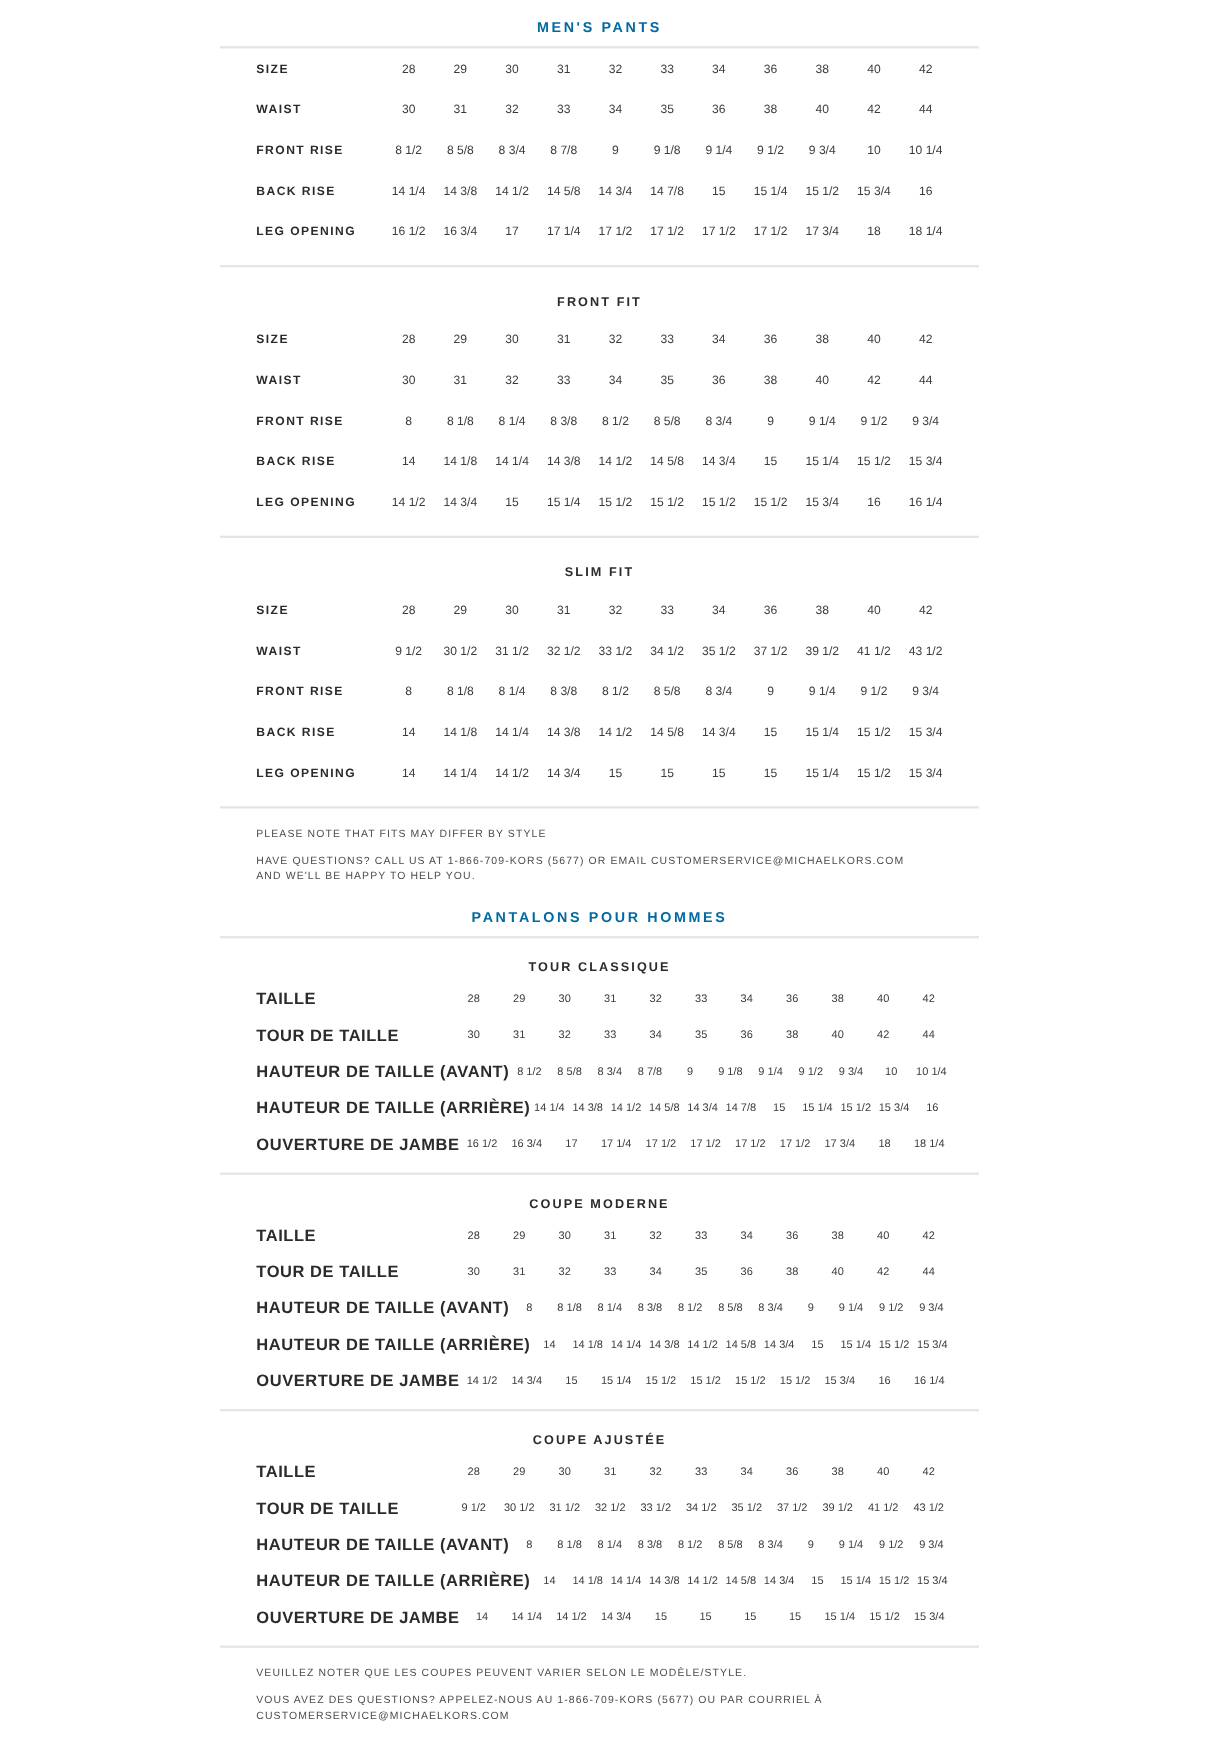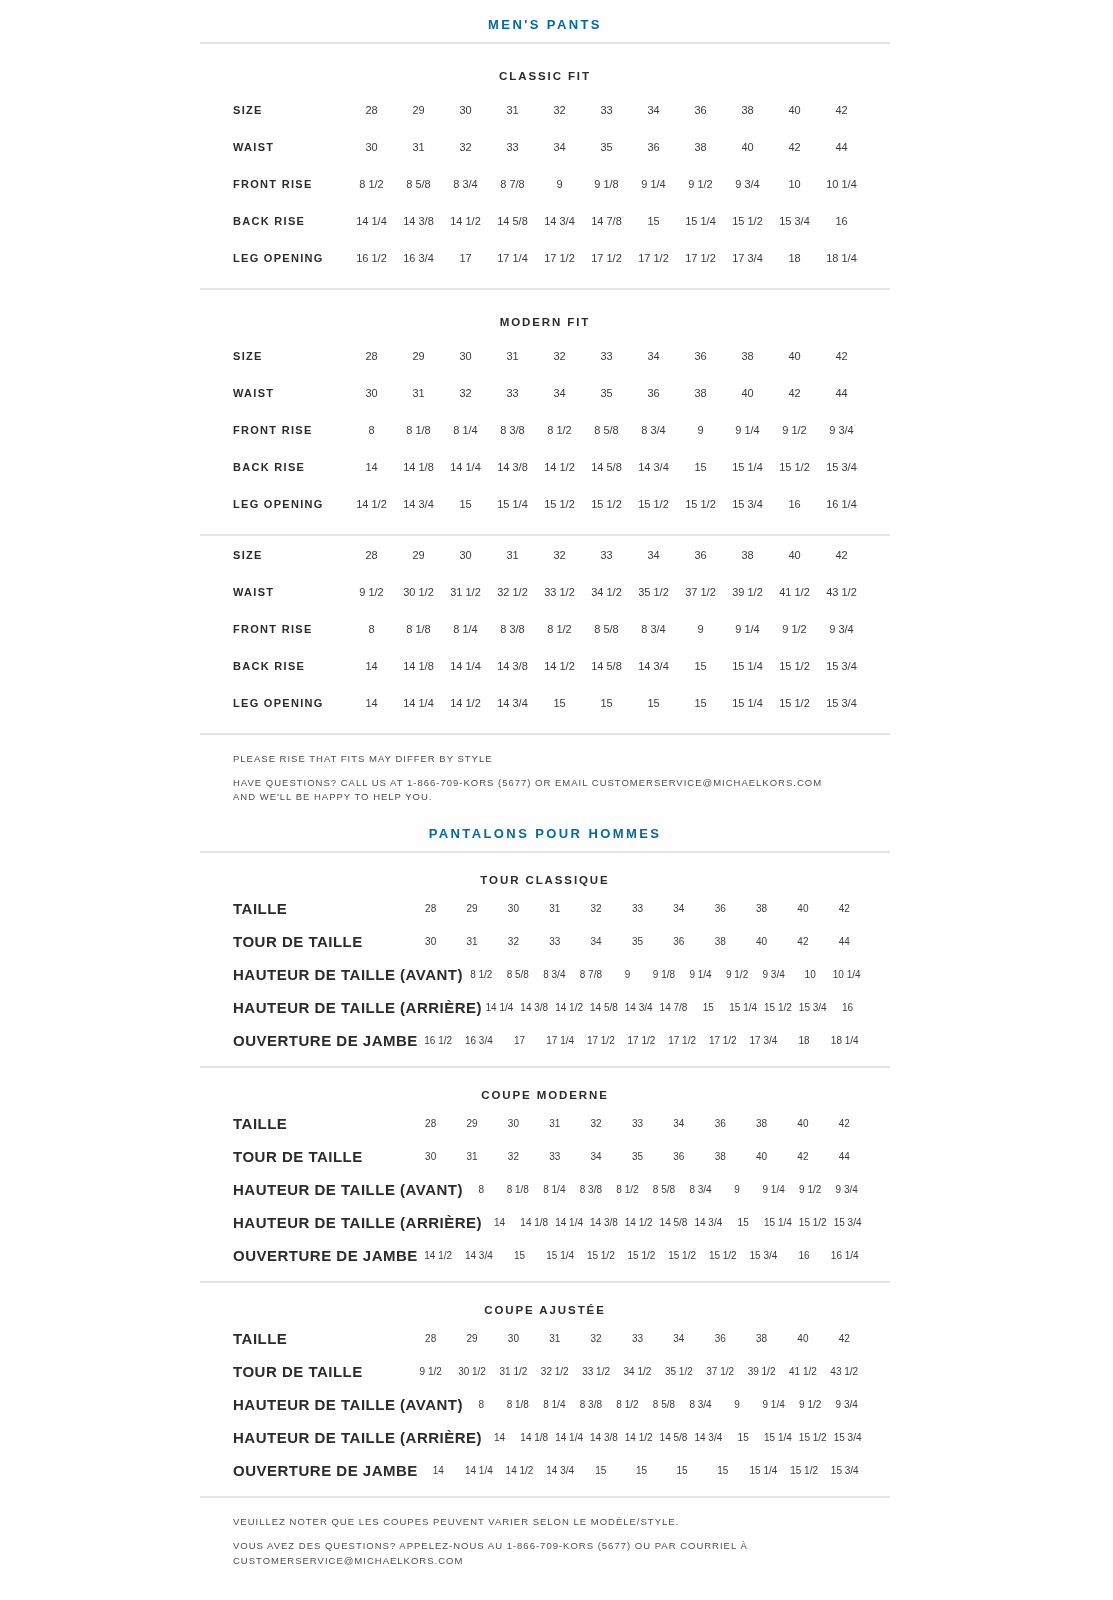--- a/index.html
+++ b/index.html
@@ -76,21 +76,20 @@
 <body>
 
 <div class="wrapper">
 
   <h1 class="page-title">MEN'S PANTS</h1>
 
   <div class="divider"></div>
 
   <div id="en-sections" class="en-tables">
       <section class="fit-section">
-        <h3 class="section-title">CLASSIC FIT</h3>
         <div class="trow">
           <div class="tlabel">SIZE</div>
           <div class="tcells">
             <div class="tcell">28</div>
             <div class="tcell">29</div>
             <div class="tcell">30</div>
             <div class="tcell">31</div>
             <div class="tcell">32</div>
             <div class="tcell">33</div>
             <div class="tcell">34</div>
@@ -160,21 +159,21 @@
             <div class="tcell">17 1/2</div>
             <div class="tcell">17 1/2</div>
             <div class="tcell">17 3/4</div>
             <div class="tcell">18</div>
             <div class="tcell">18 1/4</div>
           </div>
         </div>
       </section>
       <div class="divider"></div>
       <section class="fit-section">
-        <h3 class="section-title">MODERN FIT</h3>
+        <h3 class="section-title">FRONT FIT</h3>
         <div class="trow">
           <div class="tlabel">SIZE</div>
           <div class="tcells">
             <div class="tcell">28</div>
             <div class="tcell">29</div>
             <div class="tcell">30</div>
             <div class="tcell">31</div>
             <div class="tcell">32</div>
             <div class="tcell">33</div>
             <div class="tcell">34</div>
@@ -244,20 +243,21 @@
             <div class="tcell">15 1/2</div>
             <div class="tcell">15 1/2</div>
             <div class="tcell">15 3/4</div>
             <div class="tcell">16</div>
             <div class="tcell">16 1/4</div>
           </div>
         </div>
       </section>
       <div class="divider"></div>
       <section class="fit-section">
+        <h3 class="section-title">SLIM FIT</h3>
         <div class="trow">
           <div class="tlabel">SIZE</div>
           <div class="tcells">
             <div class="tcell">28</div>
             <div class="tcell">29</div>
             <div class="tcell">30</div>
             <div class="tcell">31</div>
             <div class="tcell">32</div>
             <div class="tcell">33</div>
             <div class="tcell">34</div>
@@ -329,21 +329,21 @@
             <div class="tcell">15 1/4</div>
             <div class="tcell">15 1/2</div>
             <div class="tcell">15 3/4</div>
           </div>
         </div>
       </section>
       <div class="divider"></div>
     </div>
 
   <div class="notes">
-    <p>PLEASE RISE THAT FITS MAY DIFFER BY STYLE</p>
+    <p>PLEASE NOTE THAT FITS MAY DIFFER BY STYLE</p>
     <p>
       <span>HAVE QUESTIONS? CALL US AT 1-866-709-KORS (5677) OR EMAIL CUSTOMERSERVICE@MICHAELKORS.COM</span><br>
       <span>AND WE'LL BE HAPPY TO HELP YOU.</span>
     </p>
   </div>
 
   <h2 class="page-title fr-main-title">PANTALONS POUR HOMMES</h2>
 
   <div class="divider"></div>
 

